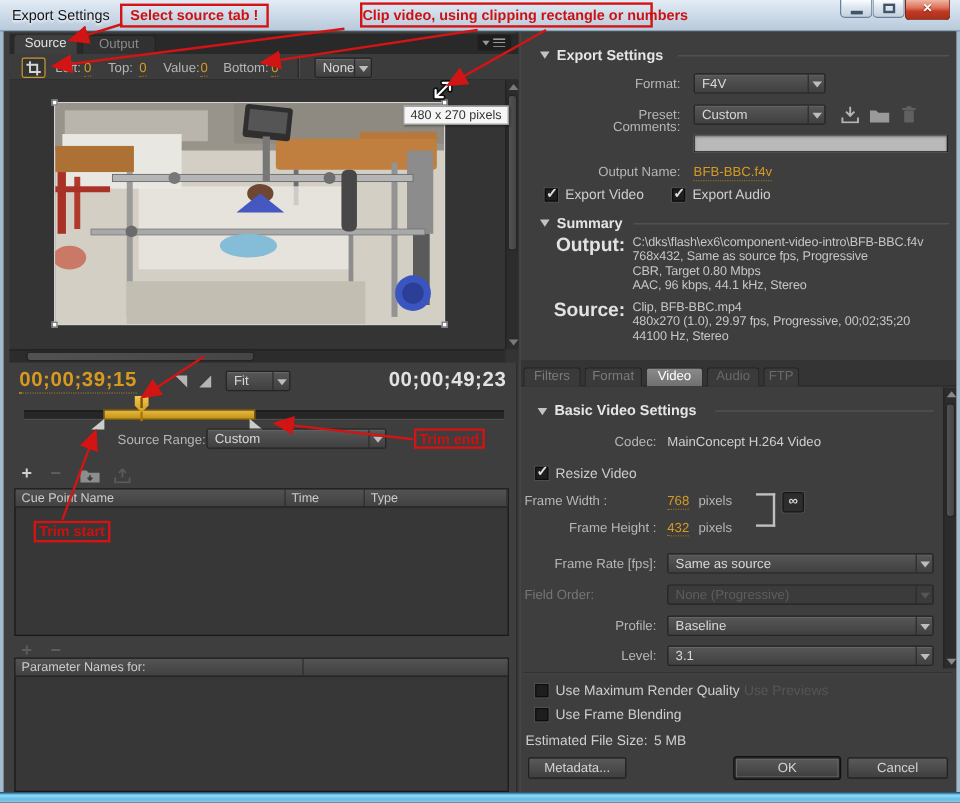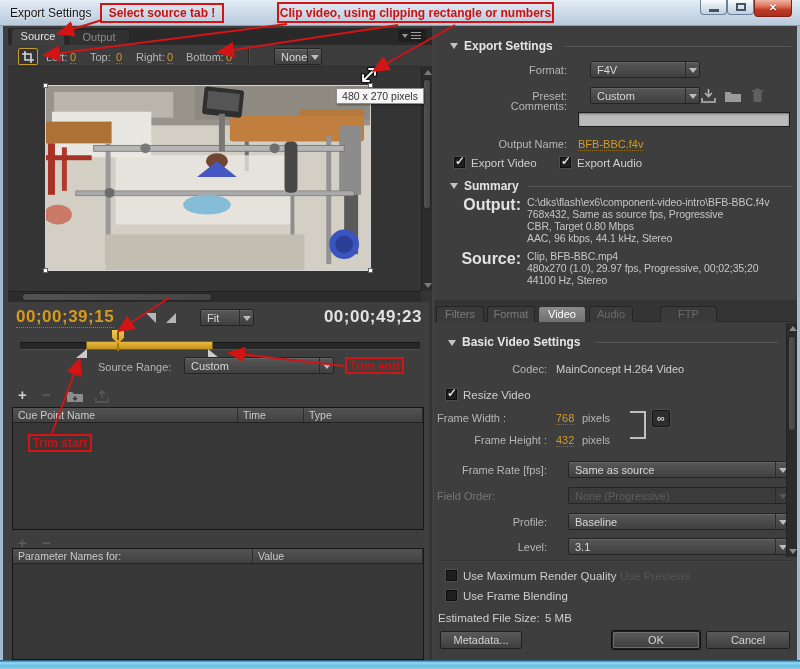--- a/index.html
+++ b/index.html
@@ -23,21 +23,21 @@
   .frame-left, .frame-right { position:absolute; top:26px; width:3px; height:635px; background:#a3bacf; z-index:6; }
   .frame-left { left:0; } .frame-right { right:0; }
   .frame-bottom { position:absolute; left:0; top:660px; width:800px; height:9px; z-index:6;
     background:linear-gradient(180deg,#14456b 0%,#8fdcf8 30%,#63bfe8 65%,#9fc4dc 100%); }
 
   
   .tlabel { position:absolute; font-size:11px; color:#b6b6b6; white-space:nowrap; }
   .tlabel.dim { color:#767676; }
   .bright { color:#cecece; }
   .hot { color:#d59a22; border-bottom:1px dotted #8f6c1a; }
-  .dd { position:absolute; height:17px; background:linear-gradient(#575757,#404040); border:1px solid #242424; border-radius:2px; box-shadow:inset 0 1px 0 rgba(255,255,255,.09);margin-left:12px; }
+  .dd { position:absolute; height:17px; background:linear-gradient(#575757,#404040); border:1px solid #242424; border-radius:2px; box-shadow:inset 0 1px 0 rgba(255,255,255,.09); }
   .dd .t { position:absolute; left:6px; top:2px; font-size:11px; color:#d8d8d8; white-space:nowrap; }
   .dd .a { position:absolute; top:0; right:0; width:14px; height:100%; border-left:1px solid #2b2b2b; }
   .dd .a::after { content:""; position:absolute; left:3px; top:6px; border:4px solid transparent; border-top:5px solid #bdbdbd; }
   .dd.dis { background:#3b3b3b; box-shadow:none; }
   .dd.dis .t { color:#5e5e5e; }
   .dd.dis .a::after { border-top-color:#565656; }
   .btn { position:absolute; height:18px; background:linear-gradient(#5a5a5a,#3e3e3e); border:1px solid #1f1f1f; border-radius:2px; color:#d4d4d4; font-size:11px; text-align:center; line-height:16px; }
   .btn.focus { box-shadow:inset 0 0 0 1px #6e6e6e, 0 0 0 1px #111; }
   .cb { position:absolute; width:11px; height:11px; background:#1e1e1e; border:1px solid #0d0d0d; box-shadow:0 0 0 1px #4d4d4d; }
   .cb .chk { position:absolute; left:0; top:-4px; color:#dedede; font-size:12px; font-weight:bold; }
@@ -126,21 +126,21 @@
   <div class="crop-bar"></div>
   <div class="crop-btn">
     <svg width="14" height="14" style="position:absolute;left:2px;top:1px" viewBox="0 0 14 14">
       <path d="M4 1 v9 h9 M1 4 h9 v9" stroke="#d6d6d6" stroke-width="1.6" fill="none"></path>
     </svg>
   </div>
   <span class="tlabel" style="left:46px;top:51px">Left:</span>
   <span class="tlabel hot" style="left:70px;top:51px">0</span>
   <span class="tlabel" style="left:90px;top:51px">Top:</span>
   <span class="tlabel hot" style="left:116px;top:51px">0</span>
-  <span class="tlabel" style="left:136px;top:51px">Right:</span>
+  <span class="tlabel" style="left:136px;top:51px">Value:</span>
   <span class="tlabel hot" style="left:167px;top:51px">0</span>
   <span class="tlabel" style="left:186px;top:51px">Bottom:</span>
   <span class="tlabel hot" style="left:226px;top:51px">0</span>
   <div class="vsep" style="left:248px;top:48px;height:17px"></div>
   <div class="dd" style="left:262px;top:48px;width:48px">
     <span class="t">None</span>
     <span class="a"></span>
   </div>
 
   <div class="preview">
@@ -246,21 +246,20 @@
       <span style="width:66px">Time</span>
       <span style="flex:1">Type</span>
     </div>
   </div>
 
   <span class="toolbar-glyph dim" style="left:18px;top:534px">+</span>
   <span class="toolbar-glyph dim" style="left:42px;top:534px">−</span>
   <div class="tbl" style="left:12px;top:548px;width:412px;height:112px">
     <div class="tblh">
       <span style="width:240px">Parameter Names for:</span>
-      <span style="flex:1">Value</span>
     </div>
   </div>
 
   <span class="disc" style="left:450px;top:43px"></span>
   <span class="sec-head" style="left:464px;top:39px">Export Settings</span>
   <div class="rule" style="left:565px;top:46px;width:226px"></div>
 
   <span class="tlabel" style="left:437px;top:64px;width:130px;text-align:right">Format:</span>
   <div class="dd" style="left:578px;top:61px;width:110px">
     <span class="t">F4V</span>
@@ -313,21 +312,21 @@
   <span class="summary-label" style="left:437px;top:250px;width:84px">Source:</span>
   <span class="summary-line" style="left:527px;top:250px">Clip, BFB-BBC.mp4</span>
   <span class="summary-line" style="left:527px;top:262px">480x270 (1.0), 29.97 fps, Progressive, 00;02;35;20</span>
   <span class="summary-line" style="left:527px;top:274px">44100 Hz, Stereo</span>
 
   <div class="settings-tabstrip"></div>
   <div class="stab" style="left:436px;width:48px">Filters</div>
   <div class="stab" style="left:487px;width:48px">Format</div>
   <div class="stab active" style="left:538px;width:48px">Video</div>
   <div class="stab dim2" style="left:589px;width:44px">Audio</div>
-  <div class="stab dim2" style="left:660px;width:57px">FTP</div>
+  <div class="stab dim2" style="left:636px;width:30px">FTP</div>
 
   <span class="disc" style="left:448px;top:340px"></span>
   <span class="sec-head" style="left:462px;top:335px">Basic Video Settings</span>
   <div class="rule" style="left:596px;top:342px;width:182px"></div>
 
   <span class="tlabel" style="left:437px;top:363px;width:110px;text-align:right">Codec:</span>
   <span class="tlabel bright" style="left:556px;top:363px">MainConcept H.264 Video</span>
 
   <div class="cb" style="left:446px;top:389px">
       <span class="chk">✓</span>
@@ -381,21 +380,21 @@
   <div class="cb" style="left:446px;top:590px"></div>
   <span class="tlabel bright" style="left:463px;top:590px;font-size:11.5px">Use Frame Blending</span>
   <span class="tlabel bright" style="left:438px;top:612px;font-size:11.5px">Estimated File Size:</span>
   <span class="tlabel bright" style="left:545px;top:612px;font-size:11.5px">5 MB</span>
 
   <div class="btn" style="left:440px;top:631px;width:82px">Metadata...</div>
   <div class="btn focus" style="left:612px;top:631px;width:88px">OK</div>
   <div class="btn" style="left:706px;top:631px;width:84px">Cancel</div>
 
   <div class="ann" style="left:100px;top:3px;width:124px;height:20px;line-height:17px">Select source tab !</div>
-  <div class="ann" style="left:277px;top:2px;width:277px;height:21px;line-height:18px">Clip video, using clipping rectangle or numbers</div>
+  <div class="ann" style="left:300px;top:2px;width:244px;height:21px;line-height:18px">Clip video, using clipping rectangle or numbers</div>
   <div class="ann" style="left:345px;top:357px;width:59px;height:17px;line-height:14px">Trim end</div>
   <div class="ann" style="left:28px;top:434px;width:64px;height:18px;line-height:15px">Trim start</div>
 
   <svg class="overlay-svg" width="800" height="669" viewBox="0 0 800 669">
     <defs>
       <marker id="arr" markerWidth="9" markerHeight="8" refX="7" refY="4" orient="auto">
         <path d="M0,0 L9,4 L0,8 z" fill="#d21414"></path>
       </marker>
     </defs>
     <line x1="102" y1="20" x2="60" y2="33" stroke="#d21414" stroke-width="2" marker-end="url(#arr)"></line>

